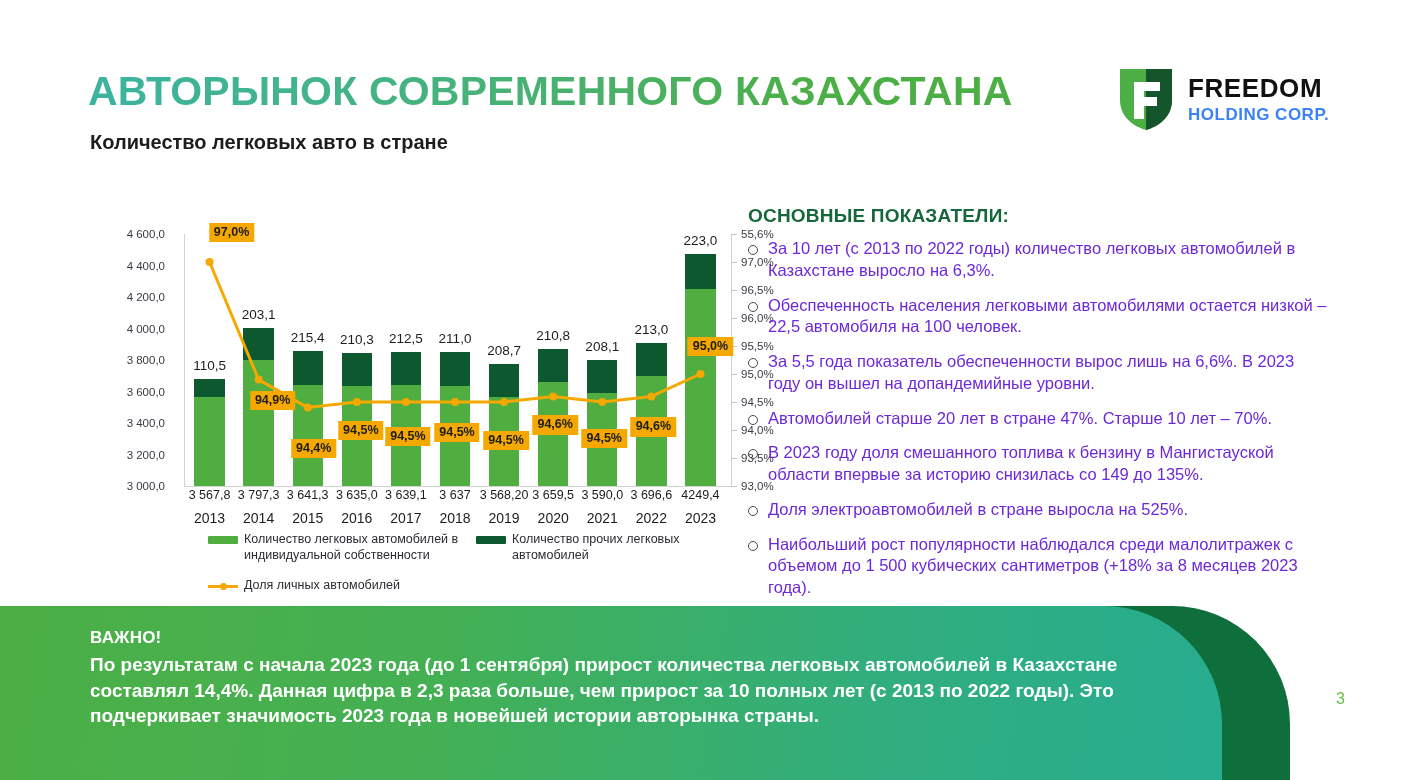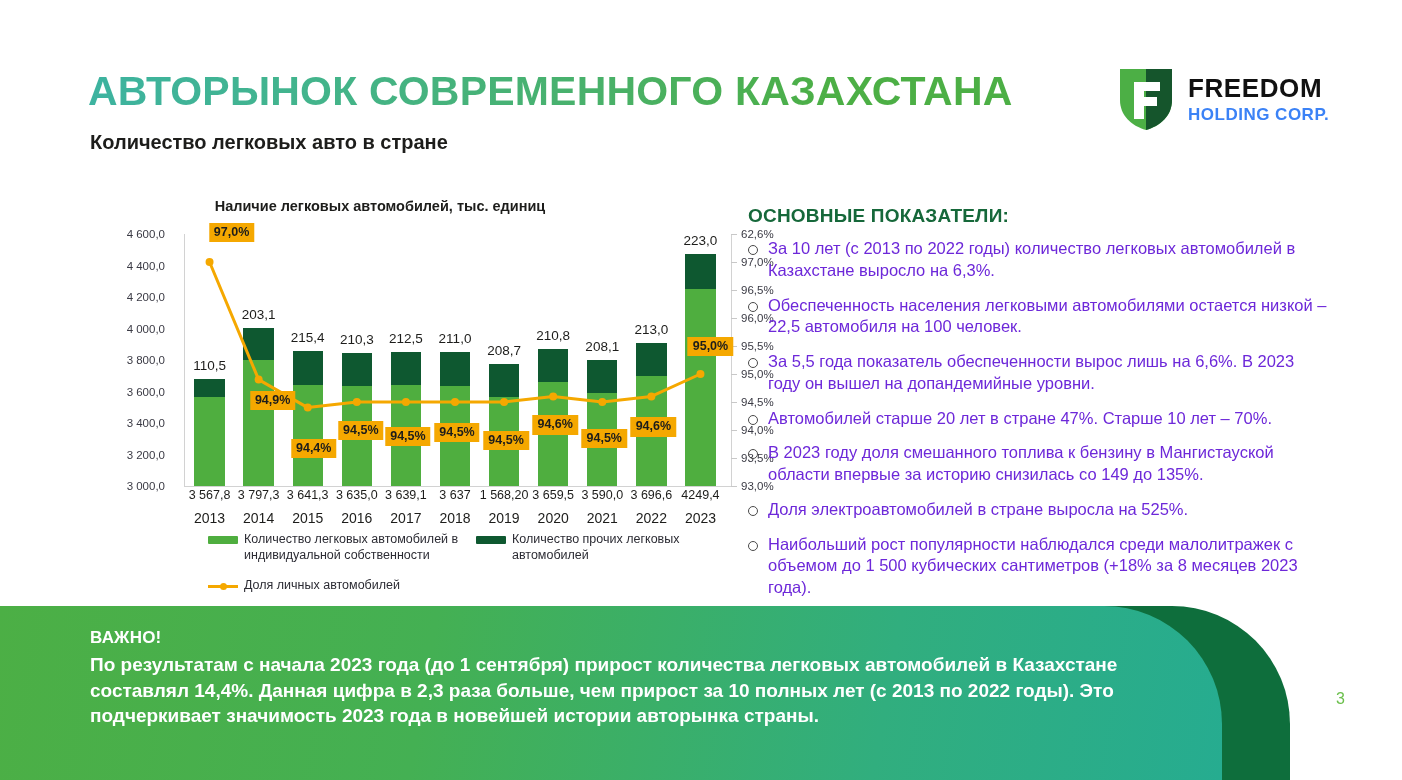--- a/index.html
+++ b/index.html
@@ -124,21 +124,20 @@
       <path d="M28 3 H54 V34 C54 50 42 60 28 64 Z" fill="#15552C"></path>
       <path d="M16 16 H42 V25 H26 V31 H39 V40 H26 V53 H16 Z" fill="#ffffff"></path>
     </svg>
     <div class="logo-text">
       <div class="l1">FREEDOM</div>
       <div class="l2">HOLDING CORP.</div>
     </div>
   </div>
 
   <div class="chart-wrap">
-    <div class="chart-title">Наличие легковых автомобилей, тыс. единиц</div>
     <div class="plot" id="plot">
         <div class="axis-line" style="left: -1px; top: 0px; width: 1px; height: 252px;"></div>
         <div class="axis-line" style="left: -1px; top: 252px; width: 548px; height: 1px;"></div>
         <div class="axis-line" style="left: 546px; top: 0px; width: 1px; height: 252px;"></div>
         <div class="ylab" style="top: 252px;">3 000,0</div>
         <div class="ylab" style="top: 220.5px;">3 200,0</div>
         <div class="ylab" style="top: 189px; text-align: center;">3 400,0</div>
         <div class="ylab" style="top: 157.5px;">3 600,0</div>
         <div class="ylab" style="top: 126px;">3 800,0</div>
         <div class="ylab" style="top: 94.5px;">4 000,0</div>
@@ -156,21 +155,21 @@
         <div class="y2lab" style="top: 140px;">95,0%</div>
         <div class="tick" style="top: 140px;"></div>
         <div class="y2lab" style="top: 112px;">95,5%</div>
         <div class="tick" style="top: 112px;"></div>
         <div class="y2lab" style="top: 84px;">96,0%</div>
         <div class="tick" style="top: 84px;"></div>
         <div class="y2lab" style="top: 56px;">96,5%</div>
         <div class="tick" style="top: 56px;"></div>
         <div class="y2lab" style="top: 28px;">97,0%</div>
         <div class="tick" style="top: 28px;"></div>
-        <div class="y2lab" style="top: 0px;">62,6%</div>
+        <div class="y2lab" style="top: 0px;">55,6%</div>
         <div class="tick" style="top: 0px;"></div>
         <div class="bar-group" style="left: 9.32727px; width: 30.4364px; height: 106.832px;">
           <div class="bar-light" style="height: 89.4285px;"></div>
           <div class="bar-dark" style="bottom: 89.4285px; height: 17.4037px;"></div>
         </div>
         <div class="top-label" style="left: 24.5455px; top: 124.168px;">110,5</div>
         <div class="base-label" style="left: 0px; width: 49.0909px; top: 254px;">3 567,8</div>
         <div class="xlab" style="left: 24.5455px; top: 276px;">2013</div>
         <div class="bar-group" style="left: 58.4182px; width: 30.4364px; height: 157.563px;">
           <div class="bar-light" style="height: 125.575px;"></div>
@@ -205,21 +204,21 @@
           <div class="bar-dark" style="bottom: 100.327px; height: 33.2325px;"></div>
         </div>
         <div class="top-label" style="left: 270px; top: 97.44px;">211,0</div>
         <div class="base-label" style="left: 245.455px; width: 49.0909px; top: 254px;">3 637</div>
         <div class="xlab" style="left: 270px; top: 276px;">2018</div>
         <div class="bar-group" style="left: 303.873px; width: 30.4364px; height: 122.362px;">
           <div class="bar-light" style="height: 89.4915px;"></div>
           <div class="bar-dark" style="bottom: 89.4915px; height: 32.8702px;"></div>
         </div>
         <div class="top-label" style="left: 319.091px; top: 108.638px;">208,7</div>
-        <div class="base-label" style="left: 294.545px; width: 49.0909px; top: 254px;">1 568,20</div>
+        <div class="base-label" style="left: 294.545px; width: 49.0909px; top: 254px;">3 568,20</div>
         <div class="xlab" style="left: 319.091px; top: 276px;">2019</div>
         <div class="bar-group" style="left: 352.964px; width: 30.4364px; height: 137.072px;">
           <div class="bar-light" style="height: 103.871px;"></div>
           <div class="bar-dark" style="bottom: 103.871px; height: 33.201px;"></div>
         </div>
         <div class="top-label" style="left: 368.182px; top: 93.9277px;">210,8</div>
         <div class="base-label" style="left: 343.636px; width: 49.0909px; top: 254px;">3 659,5</div>
         <div class="xlab" style="left: 368.182px; top: 276px;">2020</div>
         <div class="bar-group" style="left: 402.055px; width: 30.4364px; height: 125.701px;">
           <div class="bar-light" style="height: 92.925px;"></div>

